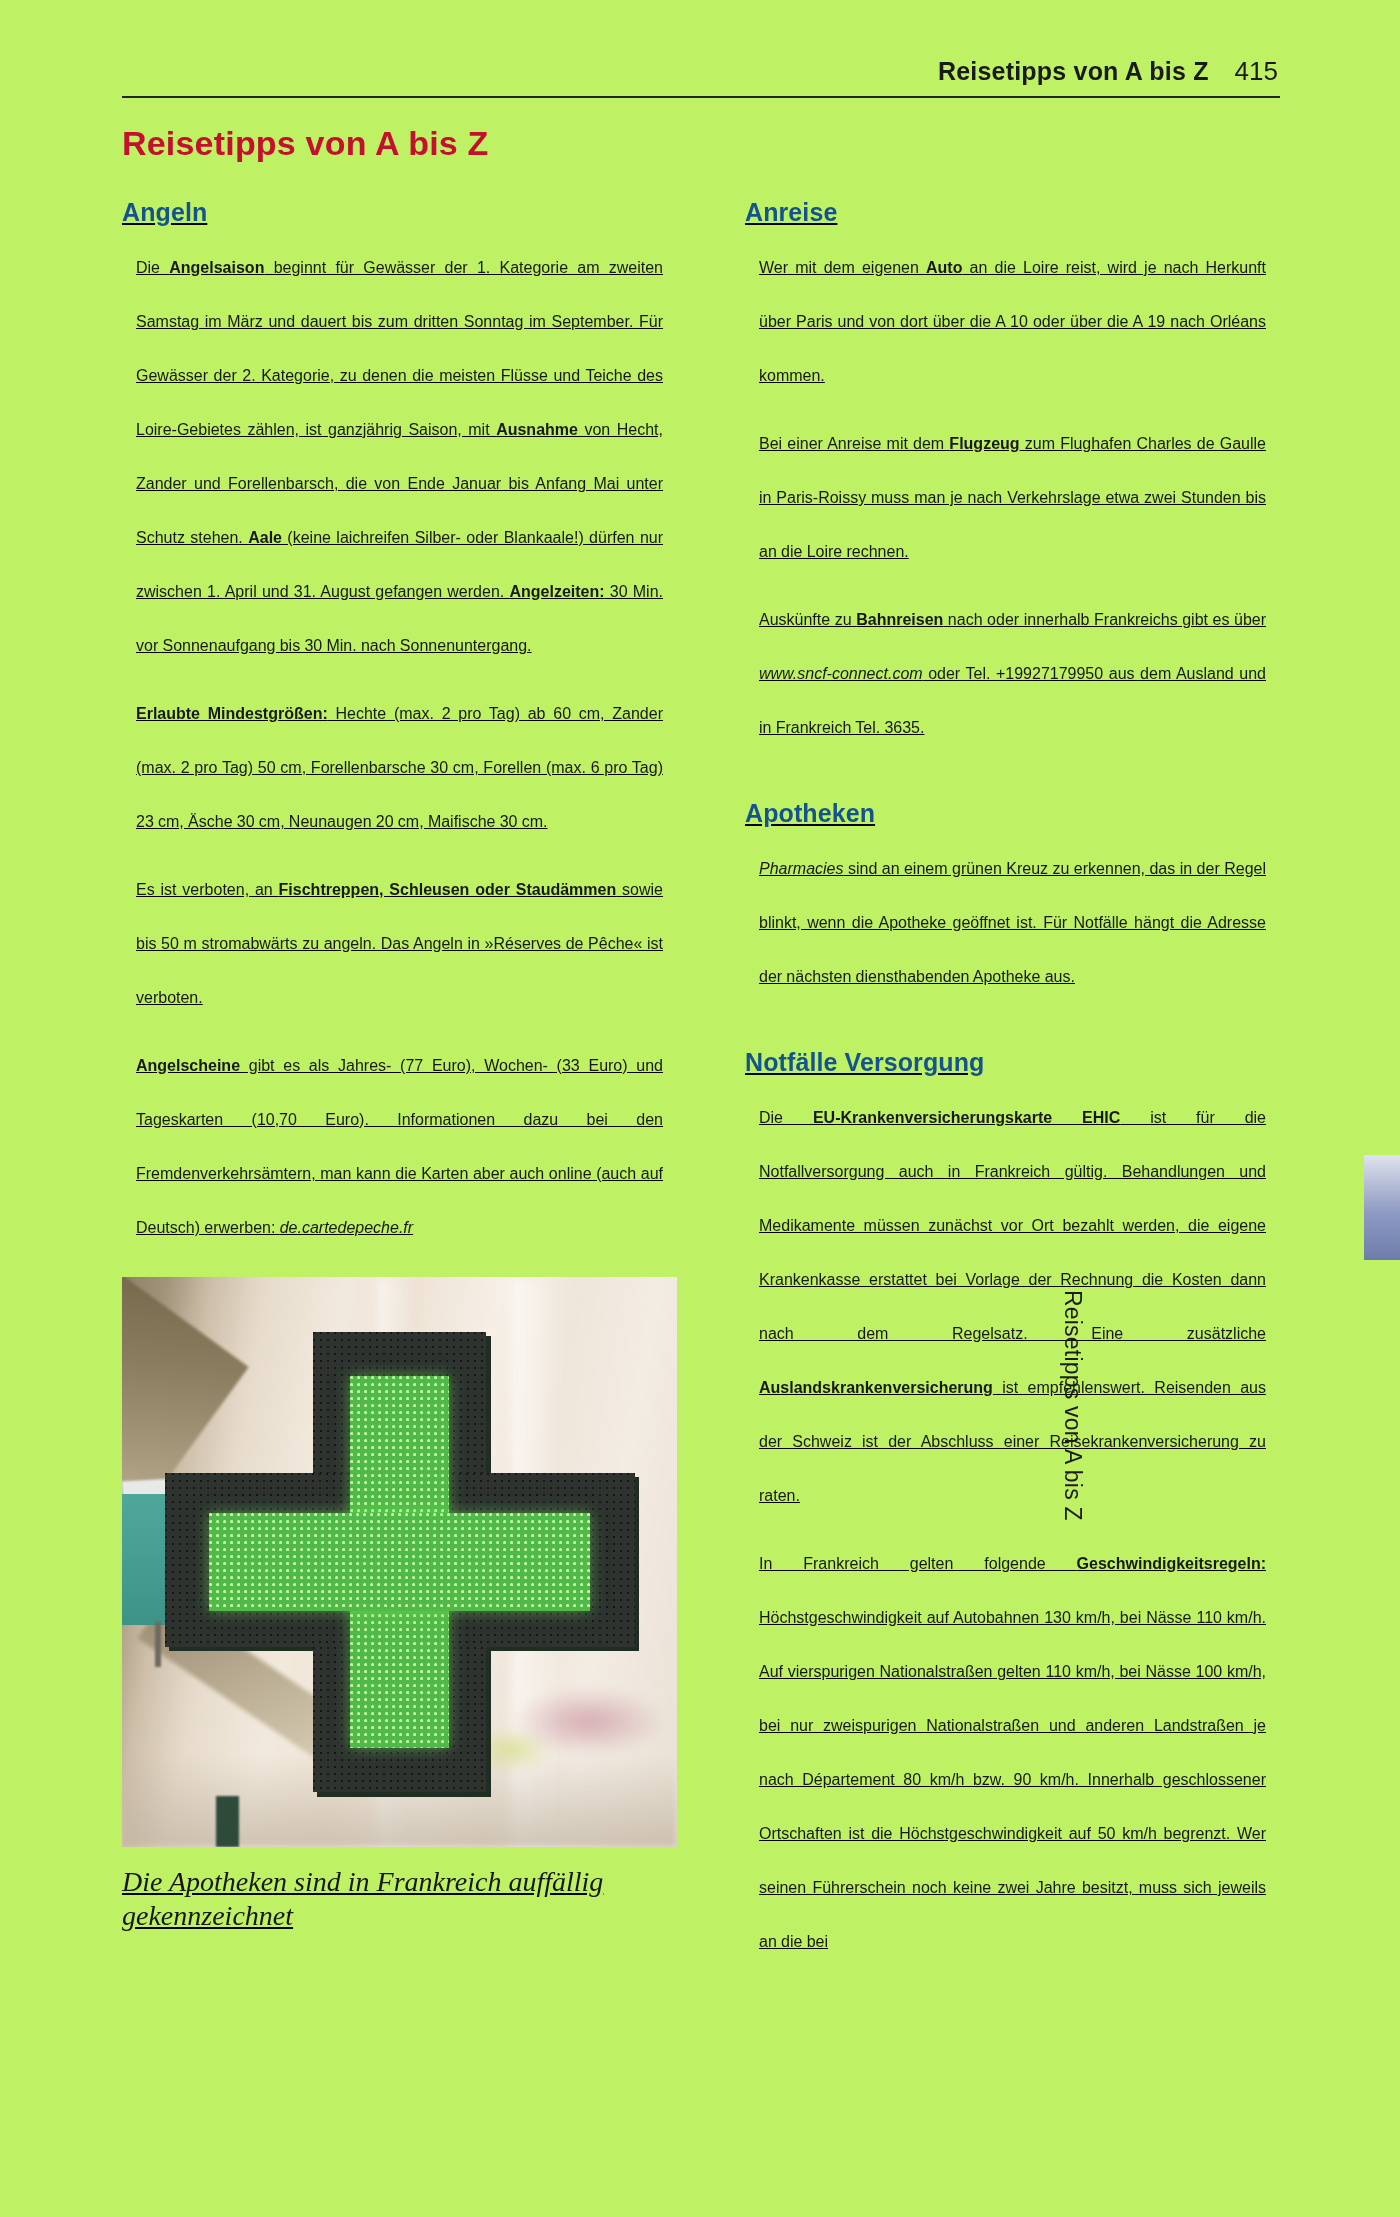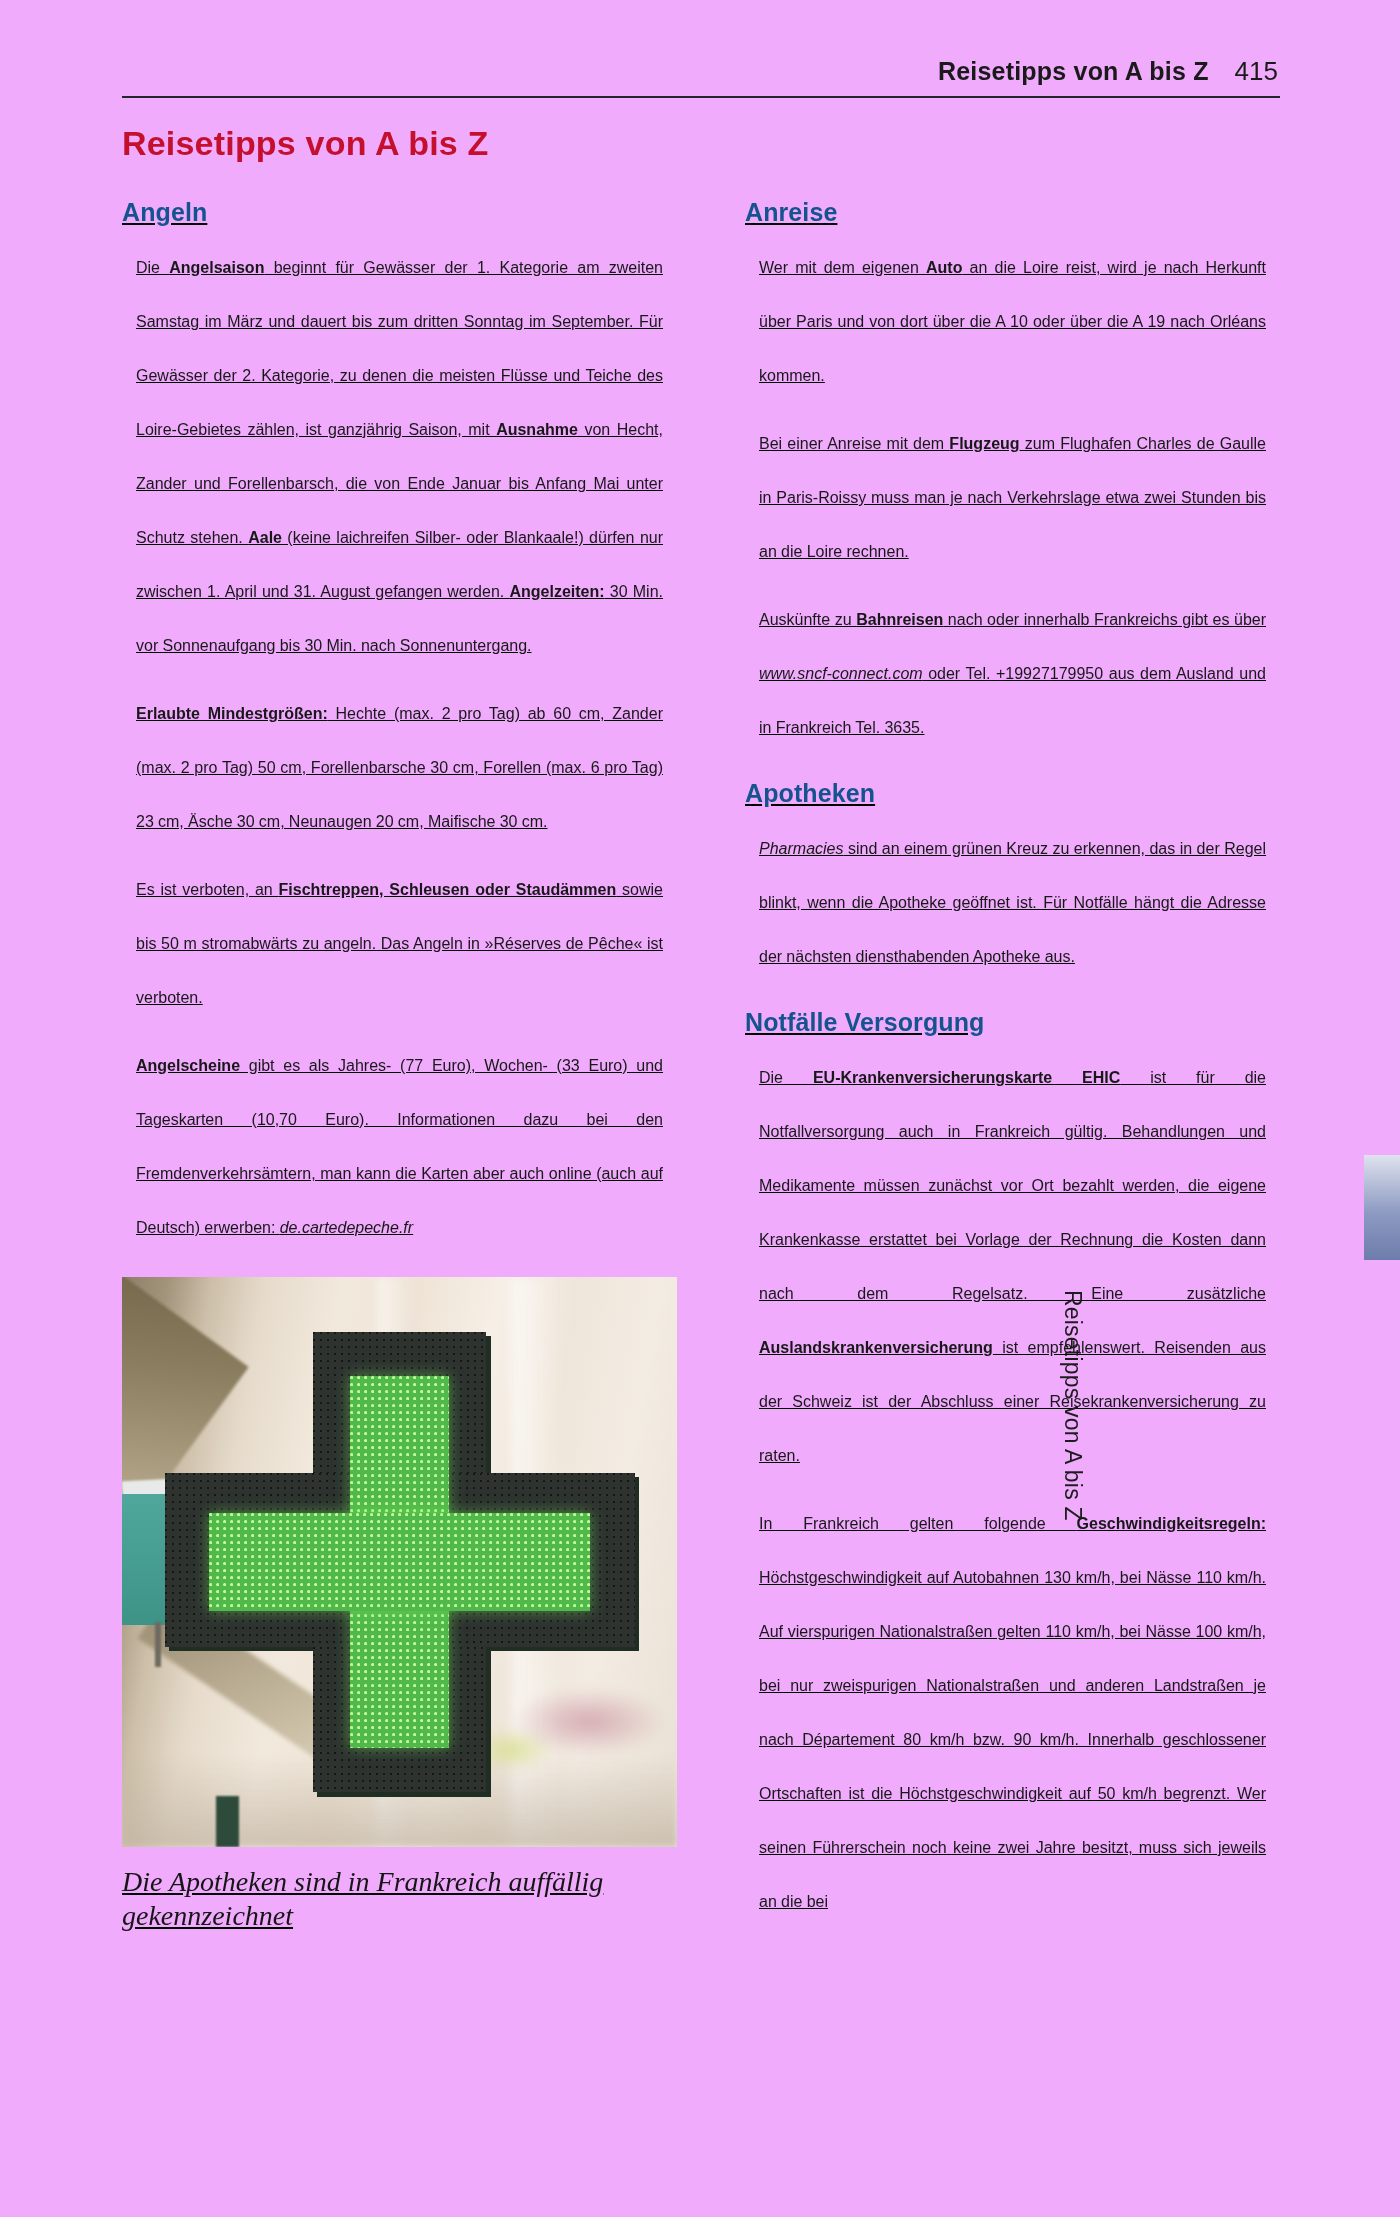--- a/index.html
+++ b/index.html
@@ -4,21 +4,21 @@
 <style>
   html, body {
     margin: 0;
     padding: 0;
     background: #dfe3ee;
   }
   .page {
     position: relative;
     width: 1400px;
     height: 2217px;
-    background: #f0abfc;
+    background: #bef264;
     font-family: "Liberation Sans", sans-serif;
     overflow: hidden;
   }
 
   
   .runhead {
     position: absolute;
     left: 122px;
     top: 56px;
     width: 1156px;
@@ -72,21 +72,21 @@
     width: 555px;
   }
 
   h2.sec {
     margin: 0 0 2px 0;
     font-size: 25px;
     font-weight: bold;
     color: #15538e;
     letter-spacing: .1px;
   }
-  h2.sec.spaced { margin-top: 24px; }
+  h2.sec.spaced { margin-top: 44px; }
 
   p.body {
     margin: 14px;
     font-size: 16px;
     line-height: 54px;
     color: #181818;
     text-align: justify;
     hyphens: auto;
     -webkit-hyphens: auto;
     word-spacing: -0.2px;

